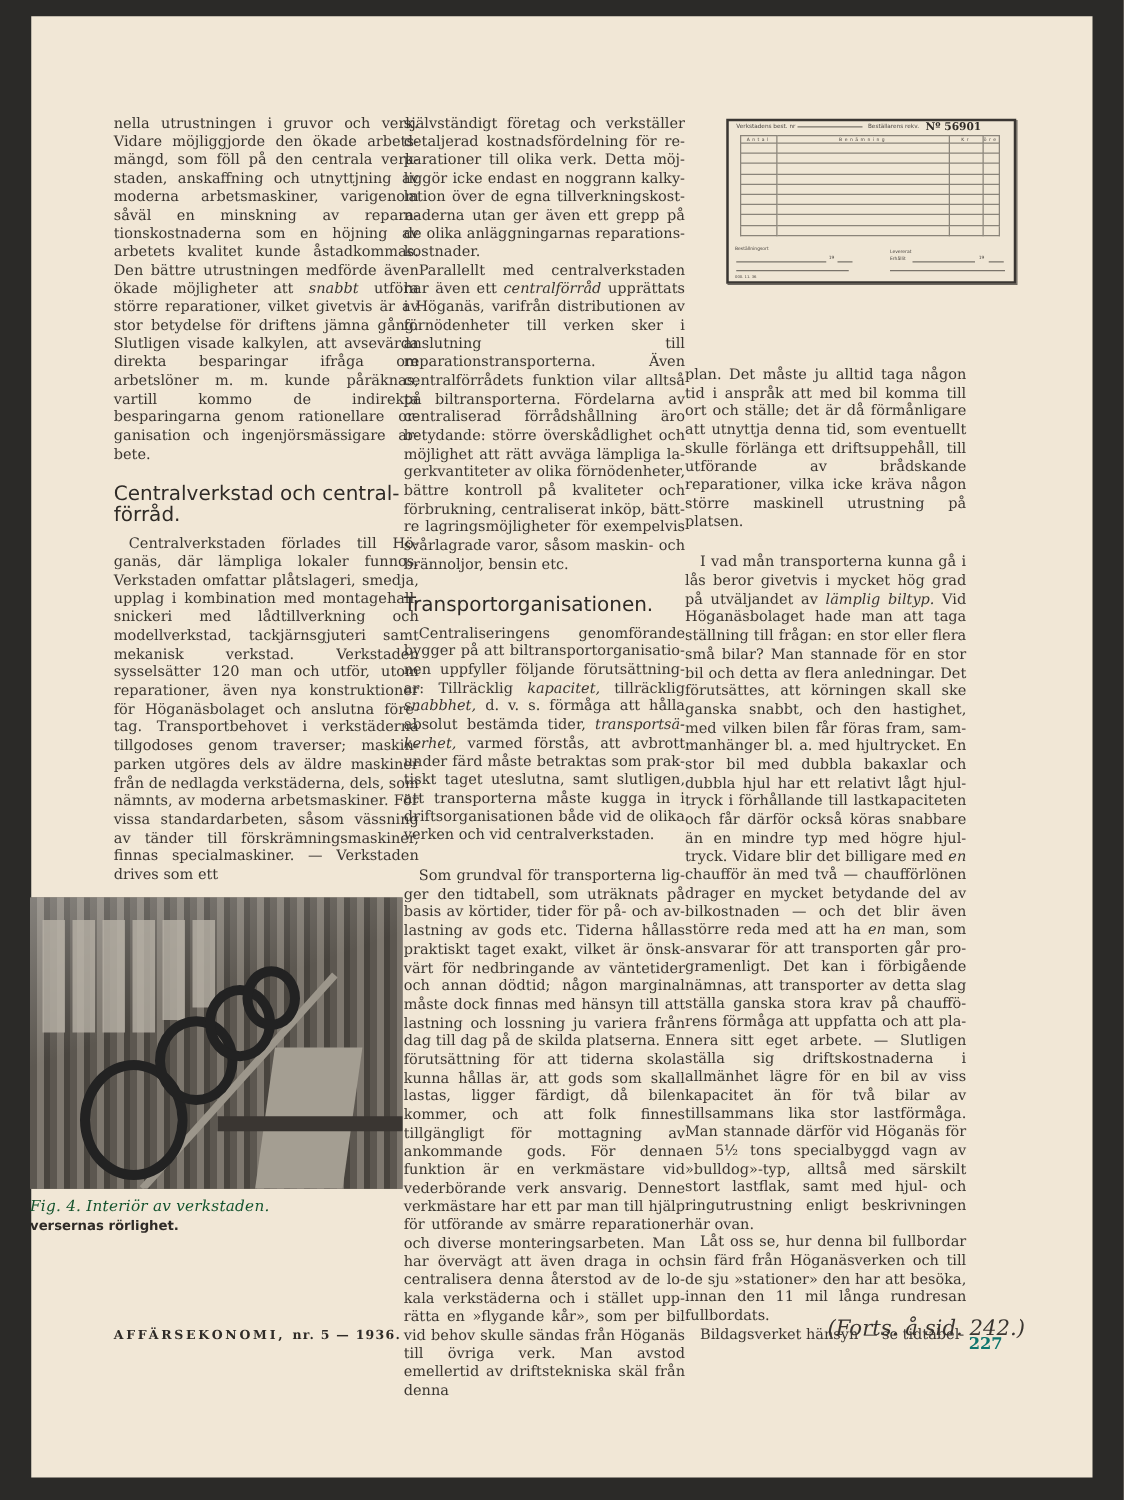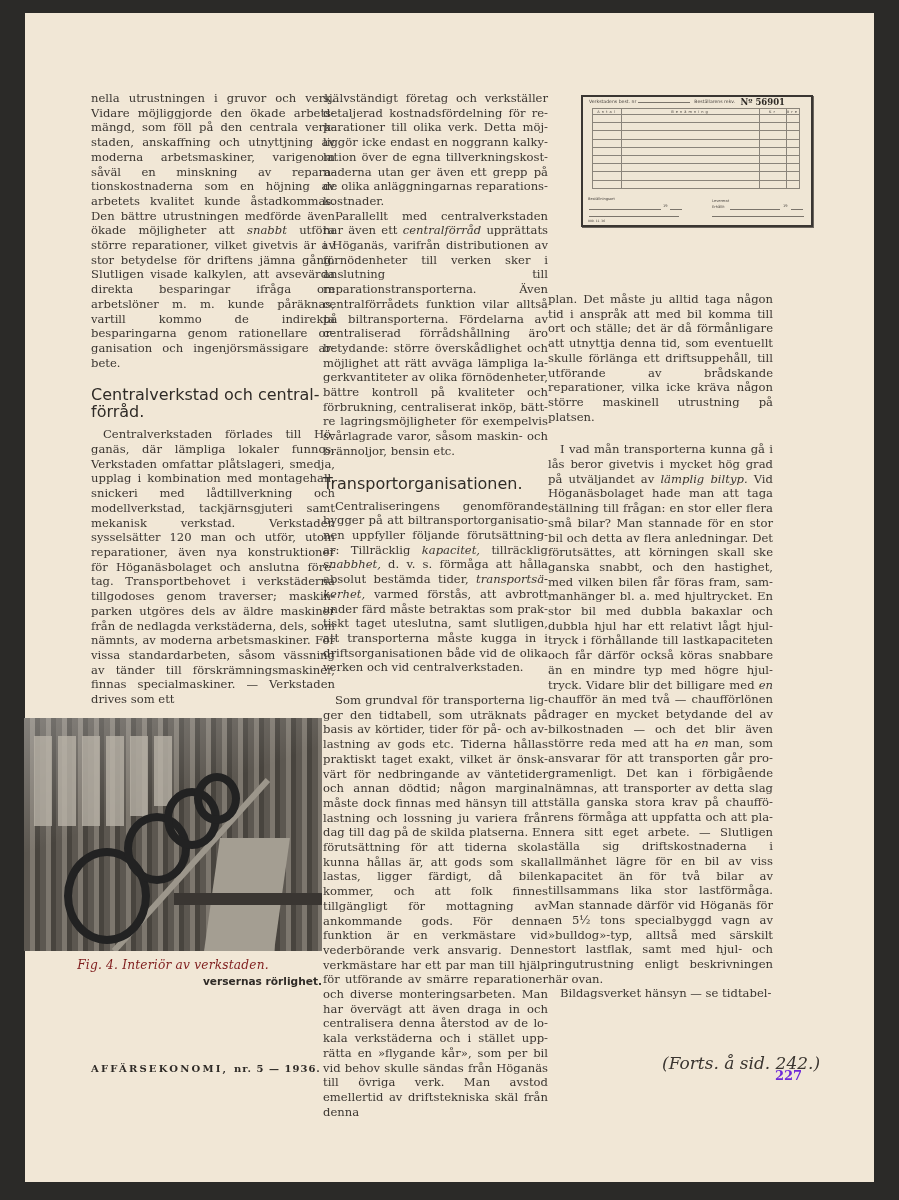--- a/index.html
+++ b/index.html
@@ -31,29 +31,29 @@
     background:
       linear-gradient(160deg, rgba(255,255,255,0.25) 0%, rgba(0,0,0,0) 40%),
       repeating-linear-gradient(90deg, #5c5750 0 6px, #7d776e 6px 11px, #48443e 11px 16px),
       #5a554e;
     overflow:hidden;
   }
   .photo .win { position:absolute; top:18px; height:90px; width:18px; background:#b8b2a6; opacity:.8; }
   .photo .beam { position:absolute; height:6px; background:#9c968b; transform-origin:left center; }
   .photo .wheel { position:absolute; border:8px solid #222; border-radius:50%; }
   .photo .aisle { position:absolute; right:40px; top:120px; width:70px; height:113px; background:#a49e92; transform:skewX(-8deg); }
-  .fig4cap { position:absolute; left:-1px; top:945px; width:298px; text-align:center; font-style:italic; font-size:12.2px; color:#7f1d1d; letter-spacing:.2px; }
+  .fig4cap { position:absolute; left:-1px; top:945px; width:298px; text-align:left; font-style:italic; font-size:12.2px; color:#14532d; letter-spacing:.2px; }
   .fig4desc {
     position:absolute; left:-1px; top:962px; width:298px; font-size:10.6px; line-height:12.3px; color:#2f2b27;
     font-family:"DejaVu Sans", "Liberation Sans", sans-serif; font-weight:bold; text-align:justify;
   }
-  .fig4desc .last { text-align:right; display:block; }
+  .fig4desc .last { text-align:left; display:block; }
   .footer-left { position:absolute; left:66px; top:1050px; font-size:10px; font-weight:bold; color:#2f2b27; letter-spacing:2.2px; }
   .footer-left span.small { letter-spacing:1px; }
-  .pagenum { position:absolute; left:750px; top:1055px; font-size:13px; font-weight:bold; color:#6d28d9; }
+  .pagenum { position:absolute; left:750px; top:1055px; font-size:13px; font-weight:bold; color:#0f766e; }
   .forts { position:absolute; left:637px; top:1040px; font-size:17px; font-style:italic; color:#3a3530; }
 
   
   .form {
     position:absolute; left:556px; top:82px; width:228px; height:128px;
     border:2px solid #3a3632; background:#efe6d5; box-shadow:1px 1px 0 #6d675f;
     font-family:"DejaVu Sans", "Liberation Sans", sans-serif; color:#4a4540;
   }
   .form .hdr { position:absolute; left:6px; top:2px; right:6px; font-size:4.6px; white-space:nowrap; }
   .form .hdr .line { display:inline-block; width:52px; border-bottom:1px solid #7a746b; margin:0 4px 0 2px; }
@@ -181,18 +181,19 @@
     <div class="uline" style="left:147px; top:112px; width:50px;"></div>
     <div class="bot" style="left:200px; top:107px;">19</div>
     <div class="uline" style="left:208px; top:112px; width:12px;"></div>
     <div class="uline" style="left:129px; top:119px; width:92px;"></div>
     <div class="bot" style="left:5px; top:122px; font-size:3px;">000. 11. 36</div>
   </div>
 
   <div class="col c3">
     <p>plan. Det måste ju alltid taga någon tid i anspråk att med bil komma till ort och ställe; det är då förmånligare att utnyttja denna tid, som eventuellt skulle förlänga ett driftsuppehåll, till utförande av brådskande reparationer, vilka icke kräva någon större maski­nell utrustning på platsen.</p>
     <p class="ind gap"><span>I vad mån transporterna kunna gå i lås beror givetvis i mycket hög grad på utväljandet av </span><i>lämplig biltyp.</i><span> Vid Höganäsbolaget hade man att taga ställning till frågan: en stor eller flera små bilar? Man stannade för en stor bil och detta av flera anledningar. Det förutsättes, att körningen skall ske ganska snabbt, och den hastighet, med vilken bilen får föras fram, sam­manhänger bl. a. med hjultrycket. En stor bil med dubbla bakaxlar och dubbla hjul har ett relativt lågt hjul­tryck i förhållande till lastkapaciteten och får därför också köras snabbare än en mindre typ med högre hjul­tryck. Vidare blir det billigare med </span><i>en</i><span> chaufför än med två — chaufför­lönen drager en mycket betydande del av bilkostnaden — och det blir även större reda med att ha </span><i>en</i><span> man, som ansvarar för att transporten går pro­gramenligt. Det kan i förbigående nämnas, att transporter av detta slag ställa ganska stora krav på chauffö­rens förmåga att uppfatta och att pla­nera sitt eget arbete. — Slutligen stäl­la sig driftskostnaderna i allmänhet lägre för en bil av viss kapacitet än för två bilar av tillsammans lika stor lastförmåga. Man stannade därför vid Höganäs för en 5½ tons specialbyggd vagn av »bulldog»-typ, alltså med sär­skilt stort lastflak, samt med hjul- och ringutrustning enligt beskrivning­en här ovan.</span></p>
+    <p class="ind">Låt oss se, hur denna bil fullbordar sin färd från Höganäsverken och till de sju »stationer» den har att besöka, innan den 11 mil långa rundresan fullbordats.</p>
     <p class="ind">Bildagsverket hänsyn — se tidtabel-</p>
   </div>
   <div class="forts">(Forts. å sid. 242.)</div>
   <div class="pagenum">227</div>
 
 </div>
 
 </body></html>

